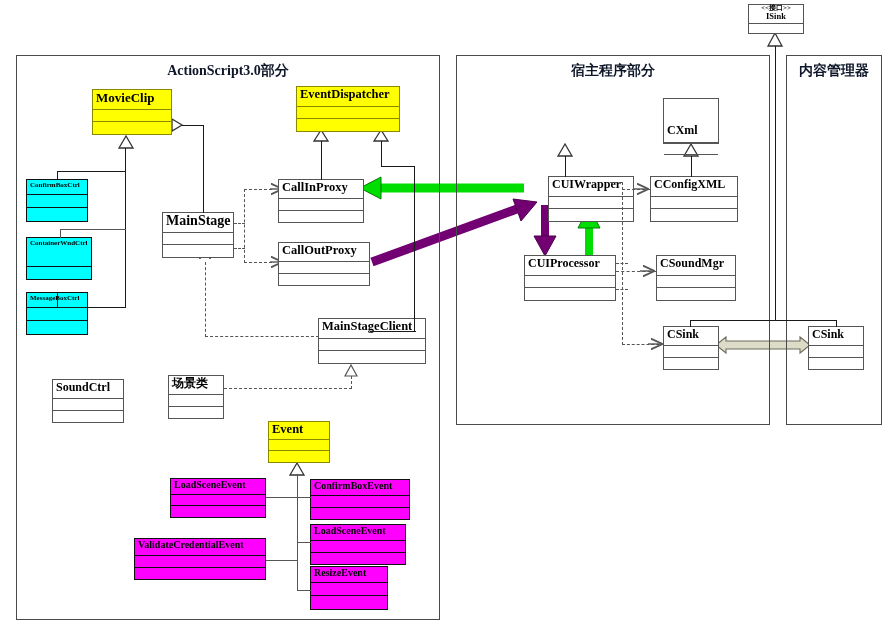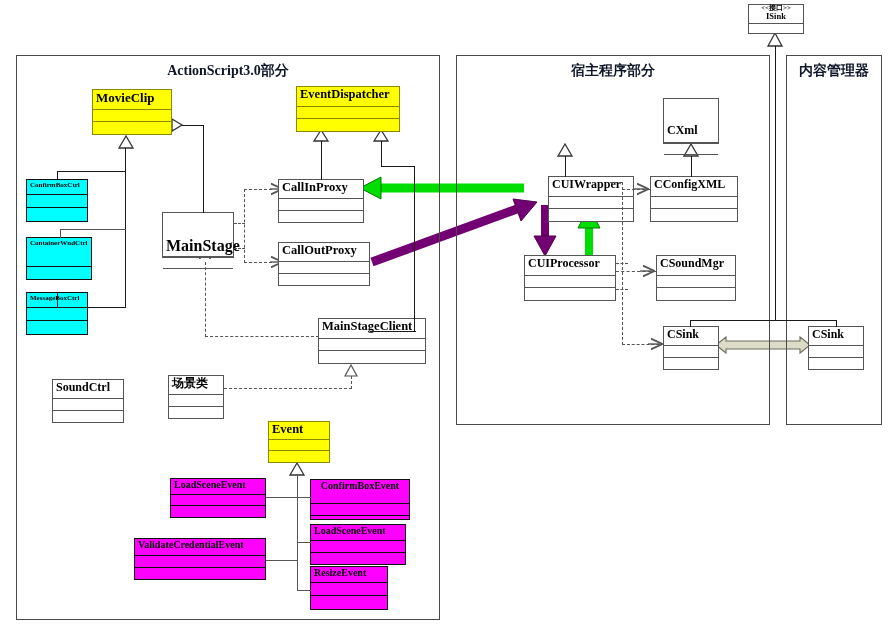--- a/index.html
+++ b/index.html
@@ -144,21 +144,21 @@
     <span class="cmp last" style="height:13px;"></span>
   </div>
 
   <div class="uml cyan" style="left:26px;top:292px;width:62px;height:43px;">
     <span class="nm" style="font-size:7px;height:15px;padding-top:2px;">MessageBoxCtrl</span>
     <span class="cmp" style="height:13px;"></span>
     <span class="cmp last" style="height:13px;"></span>
   </div>
 
   <div class="uml" style="left:162px;top:212px;width:72px;height:46px;">
-    <span class="nm" style="font-size:16px;height:20px;margin-top:24px;">MainStage</span>
+    <span class="nm" style="font-size:14px;height:20px;">MainStage</span>
     <span class="cmp" style="height:12px;"></span>
     <span class="cmp last" style="height:12px;"></span>
   </div>
 
   <div class="uml" style="left:278px;top:179px;width:86px;height:44px;">
     <span class="nm" style="font-size:12.5px;height:19px;">CallInProxy</span>
     <span class="cmp" style="height:12px;"></span>
     <span class="cmp last" style="height:12px;"></span>
   </div>
 
@@ -198,21 +198,21 @@
     <span class="cmp last" style="height:11px;"></span>
   </div>
 
   <div class="uml magenta" style="left:134px;top:538px;width:132px;height:42px;">
     <span class="nm" style="font-size:10px;height:17px;">ValidateCredentialEvent</span>
     <span class="cmp" style="height:12px;"></span>
     <span class="cmp last" style="height:12px;"></span>
   </div>
 
   <div class="uml magenta" style="left:310px;top:479px;width:100px;height:41px;">
-    <span class="nm" style="font-size:10px;height:24px;text-align:center;">ConfirmBoxEvent</span>
+    <span class="nm" style="font-size:10px;height:16px;">ConfirmBoxEvent</span>
     <span class="cmp" style="height:12px;"></span>
     <span class="cmp last" style="height:12px;"></span>
   </div>
 
   <div class="uml magenta" style="left:310px;top:524px;width:96px;height:41px;">
     <span class="nm" style="font-size:10px;height:16px;">LoadSceneEvent</span>
     <span class="cmp" style="height:12px;"></span>
     <span class="cmp last" style="height:12px;"></span>
   </div>
 

